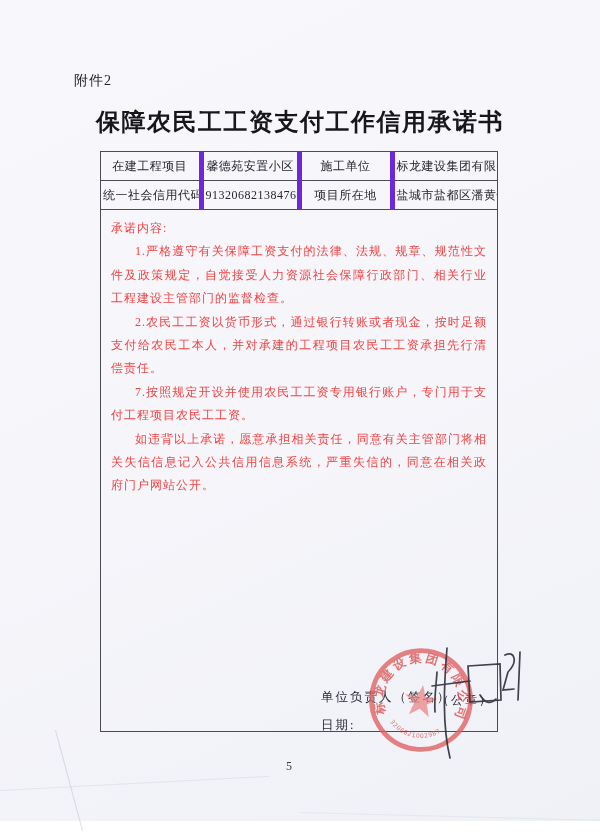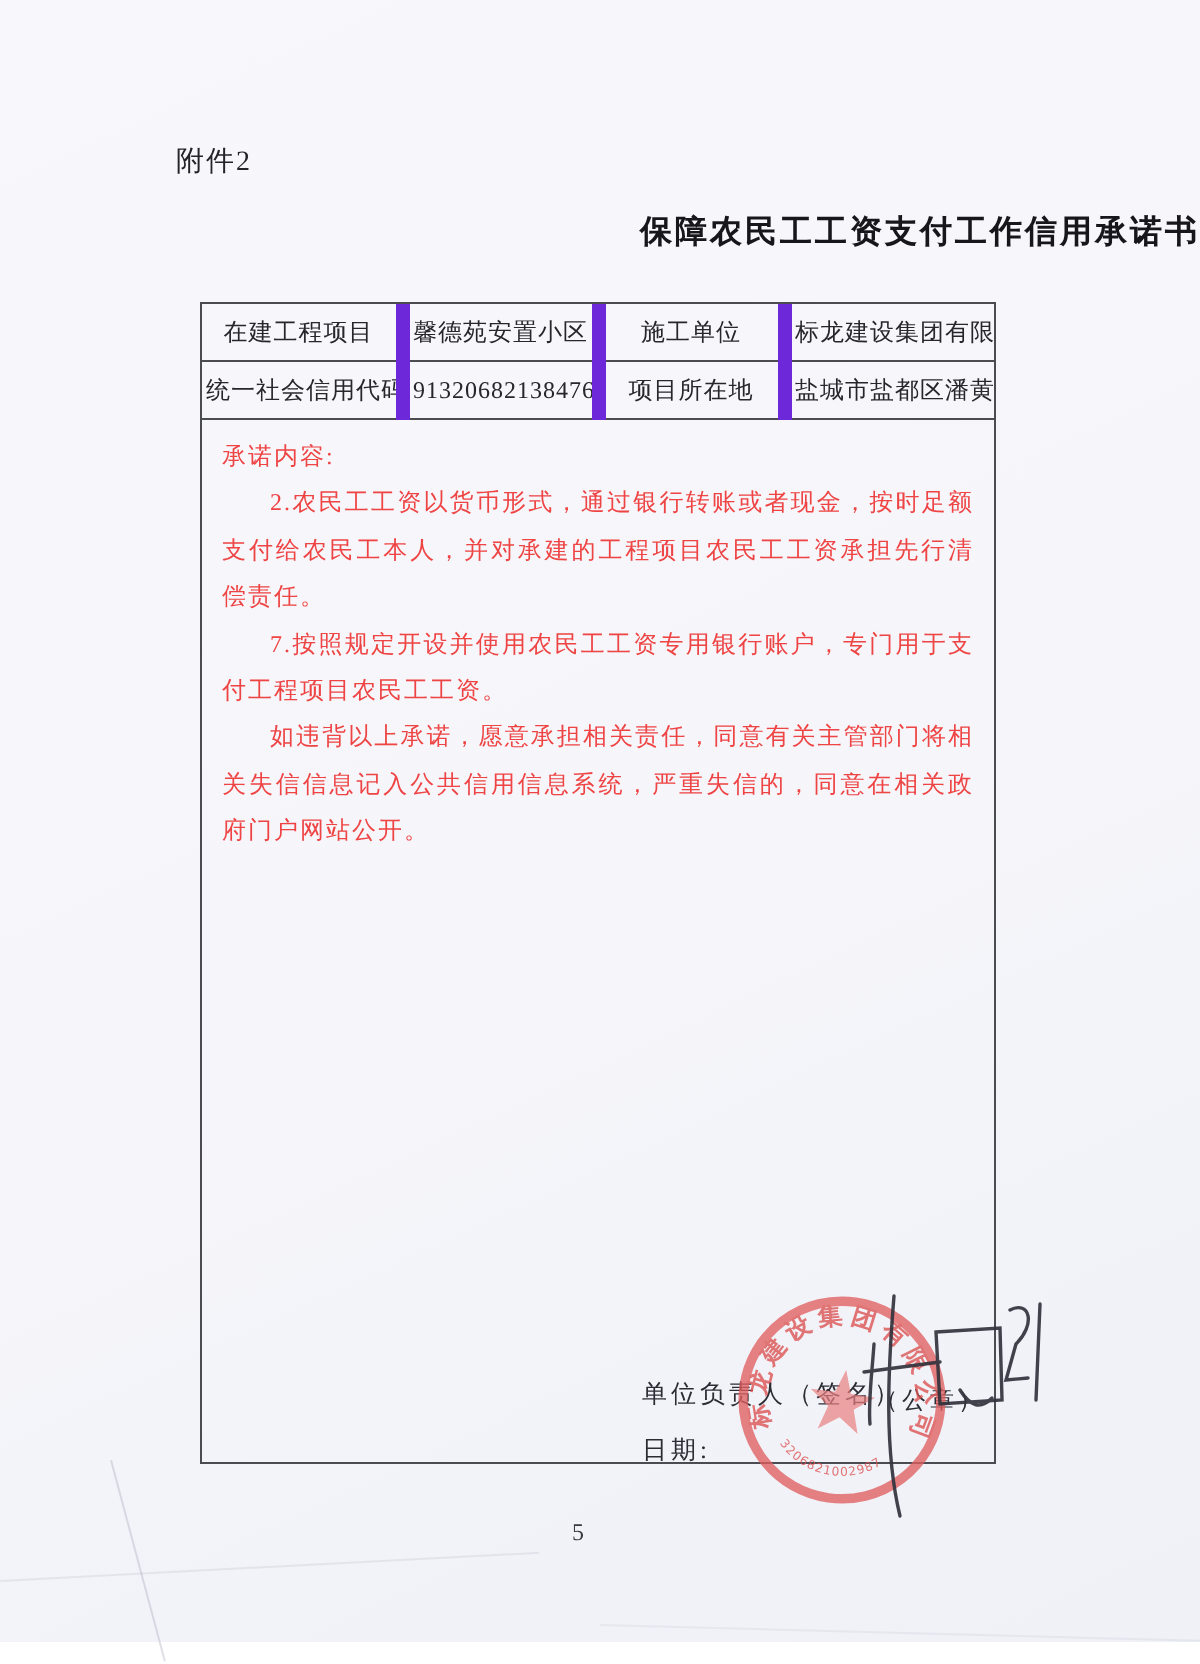--- a/index.html
+++ b/index.html
@@ -8,35 +8,35 @@
     background:#ffffff;
     font-family:"Liberation Serif","DejaVu Serif",serif;
     color:#2e2e36;
   }
   .paper{
     position:absolute;left:0;top:0;width:600px;height:821px;
     background:linear-gradient(155deg,#f8f8fc 0%,#f5f5fa 55%,#eff1f7 100%);
   }
   .crease{position:absolute;background:rgba(170,172,190,0.38);height:1px;transform-origin:left top;}
   .attachment{
-    position:absolute;left:74px;top:72px;font-size:14px;color:#232329;letter-spacing:1px;margin-left:14px;
+    position:absolute;left:74px;top:72px;font-size:14px;color:#232329;letter-spacing:1px;
   }
   .doc-title{
-    position:absolute;left:0;right:0;top:106px;text-align:right;
-    font-size:16px;font-weight:bold;letter-spacing:1.5px;color:#16161b;
+    position:absolute;left:0;right:0;top:106px;text-align:center;
+    font-size:24px;font-weight:bold;letter-spacing:1.5px;color:#16161b;
   }
   .doc-box{
     position:absolute;left:100px;top:151px;width:396px;height:579px;
     border:1px solid #4b4b52;background:transparent;
   }
   table.info{
     width:100%;border-collapse:collapse;table-layout:fixed;
   }
   table.info td{
-    border-bottom:1px solid #4b4b52;border-right:7px solid #6d28d9;
+    border-bottom:1px solid #4b4b52;border-right:5px solid #6d28d9;
     height:28px;text-align:center;vertical-align:middle;
     font-size:12px;color:#26262c;padding:0 2px;letter-spacing:0.5px;
     overflow:hidden;white-space:nowrap;
   }
   table.info td:last-child{border-right:none;}
   table.info col.c1{width:100px}
   table.info col.c2{width:98px}
   table.info col.c3{width:93px}
   table.info col.c4{width:105px}
   td.small{font-size:10.5px;letter-spacing:0;}
@@ -85,20 +85,21 @@
       <td>统一社会信用代码</td>
       <td class="num">91320682138476976K</td>
       <td>项目所在地</td>
       <td>盐城市盐都区潘黄镇</td>
     </tr>
   </tbody>
     </table>
 
   <div class="content">
     <p class="heading">承诺内容:</p>
+    <p>1.严格遵守有关保障工资支付的法律、法规、规章、规范性文件及政策规定，自觉接受人力资源社会保障行政部门、相关行业工程建设主管部门的监督检查。</p>
     <p>2.农民工工资以货币形式，通过银行转账或者现金，按时足额支付给农民工本人，并对承建的工程项目农民工工资承担先行清偿责任。</p>
     <p>7.按照规定开设并使用农民工工资专用银行账户，专门用于支付工程项目农民工工资。</p>
     <p>如违背以上承诺，愿意承担相关责任，同意有关主管部门将相关失信信息记入公共信用信息系统，严重失信的，同意在相关政府门户网站公开。</p>
   </div>
 
   <div class="sig-label" style="left:220px;top:537px;">单位负责人（签名）</div>
   <div class="sig-label" style="left:336px;top:540px;font-size:12px;">（公章）</div>
   <div class="sig-label" style="left:220px;top:565px;">日期:</div>
 </div>
 

